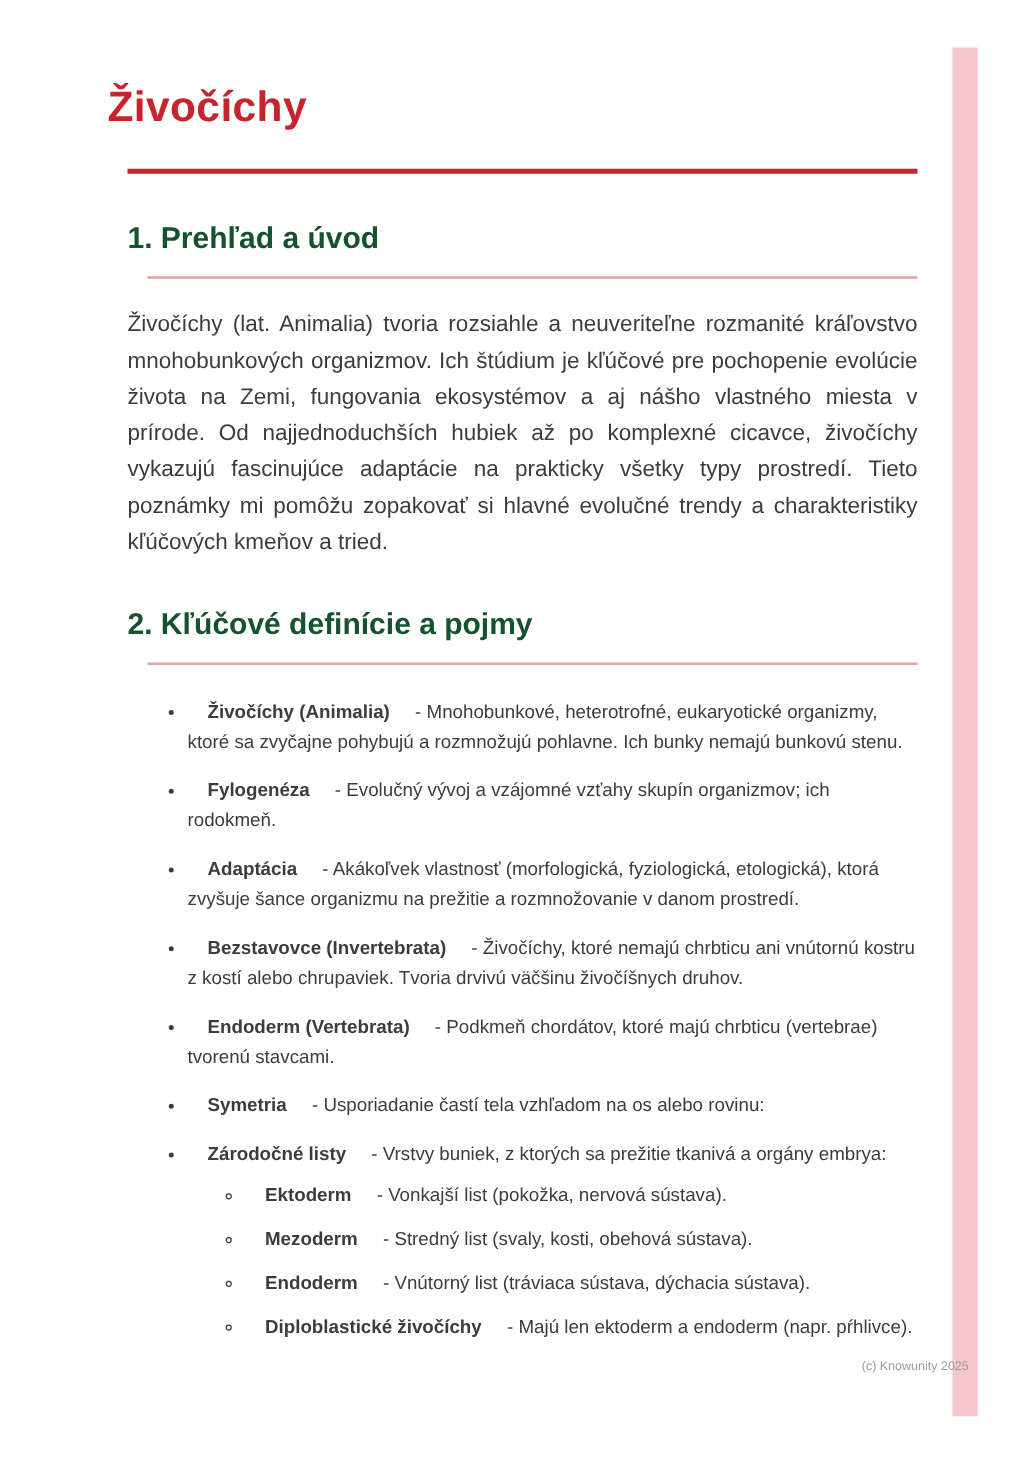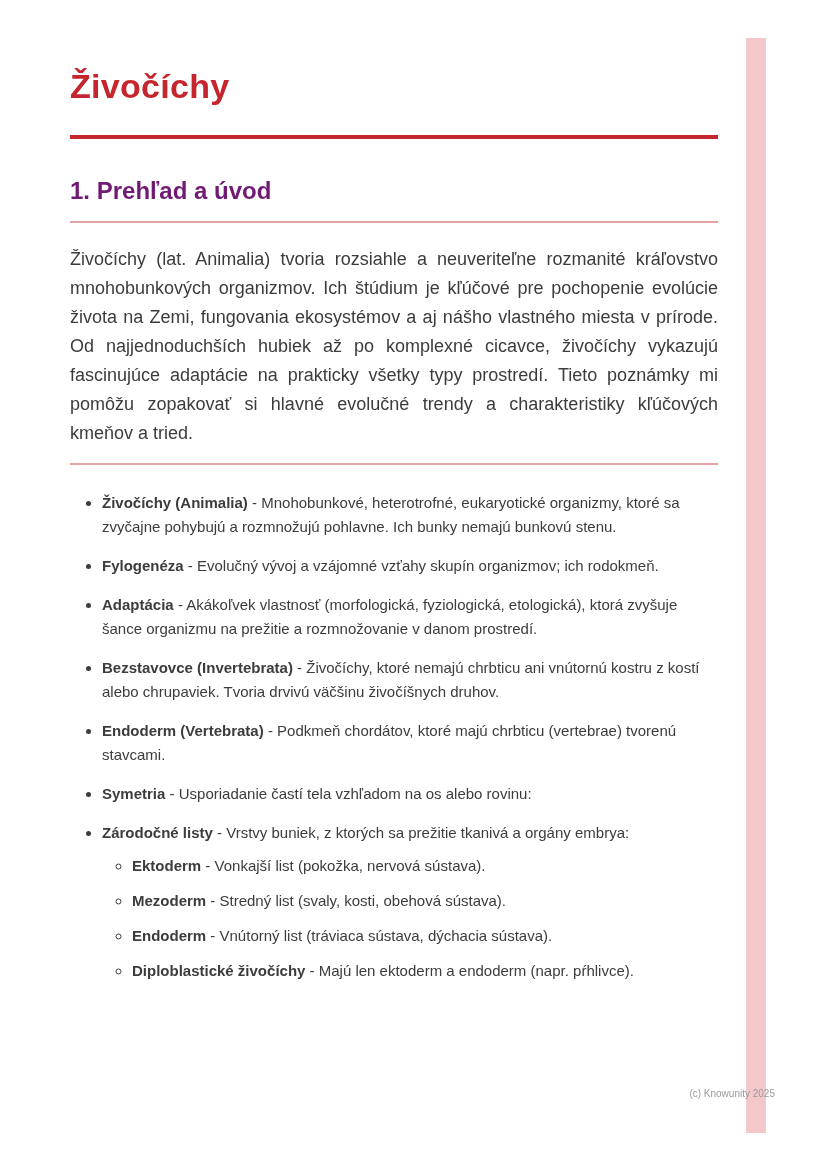--- a/index.html
+++ b/index.html
@@ -1,15 +1,15 @@
 <!DOCTYPE html>
 <html><head>
 <meta charset="utf-8">
 <style>
-  * { box-sizing: border-box; }
+  * { box-sizing: border-box; margin-left: 16px; }
   html, body { margin: 0; padding: 0; }
   body {
     width: 828px;
     height: 1171px;
     background: #ffffff;
     font-family: "Liberation Sans", sans-serif;
     color: #3c3c3c;
     position: relative;
     overflow: hidden;
   }
@@ -38,21 +38,21 @@
   .title-rule {
     height: 4px;
     background: #c5262d;
     margin-top: 30px;
   }
   h2.section-heading {
     margin: 38px 0 0 0;
     font-size: 24px;
     line-height: 1.2;
     font-weight: bold;
-    color: #701a75;
+    color: #14532d;
   }
   .section-rule {
     height: 2px;
     background: #e2a2a6;
     margin-top: 15px;
   }
   p.intro {
     margin: 22px 0 0 0;
     font-size: 18px;
     line-height: 29px;
@@ -98,20 +98,21 @@
   <h1 class="page-title">Živočíchy</h1>
   <div class="title-rule"></div>
 
   <section>
     <h2 class="section-heading">1. Prehľad a úvod</h2>
     <div class="section-rule"></div>
     <p class="intro">Živočíchy (lat. Animalia) tvoria rozsiahle a neuveriteľne rozmanité kráľovstvo mnohobunkových organizmov. Ich štúdium je kľúčové pre pochopenie evolúcie života na Zemi, fungovania ekosystémov a aj nášho vlastného miesta v prírode. Od najjednoduchších hubiek až po komplexné cicavce, živočíchy vykazujú fascinujúce adaptácie na prakticky všetky typy prostredí. Tieto poznámky mi pomôžu zopakovať si hlavné evolučné trendy a charakteristiky kľúčových kmeňov a tried.</p>
   </section>
 
   <section>
+    <h2 class="section-heading">2. Kľúčové definície a pojmy</h2>
     <div class="section-rule"></div>
 
     <ul class="defs">
 
       <li>
         <span class="term">Živočíchy (Animalia)</span>
         <span>- Mnohobunkové, heterotrofné, eukaryotické organizmy, ktoré sa zvyčajne pohybujú a rozmnožujú pohlavne. Ich bunky nemajú bunkovú stenu.</span>
       </li>
 
       <li>

